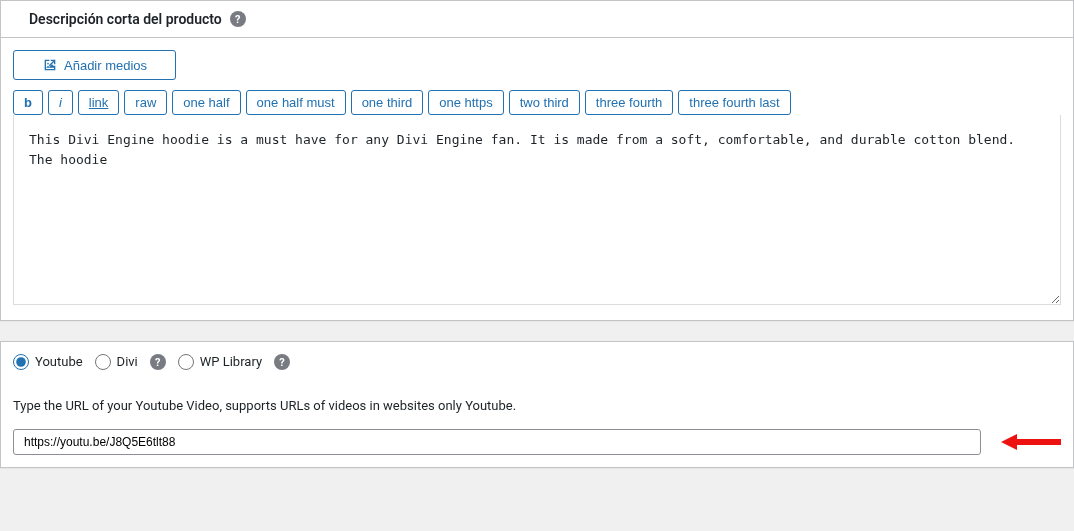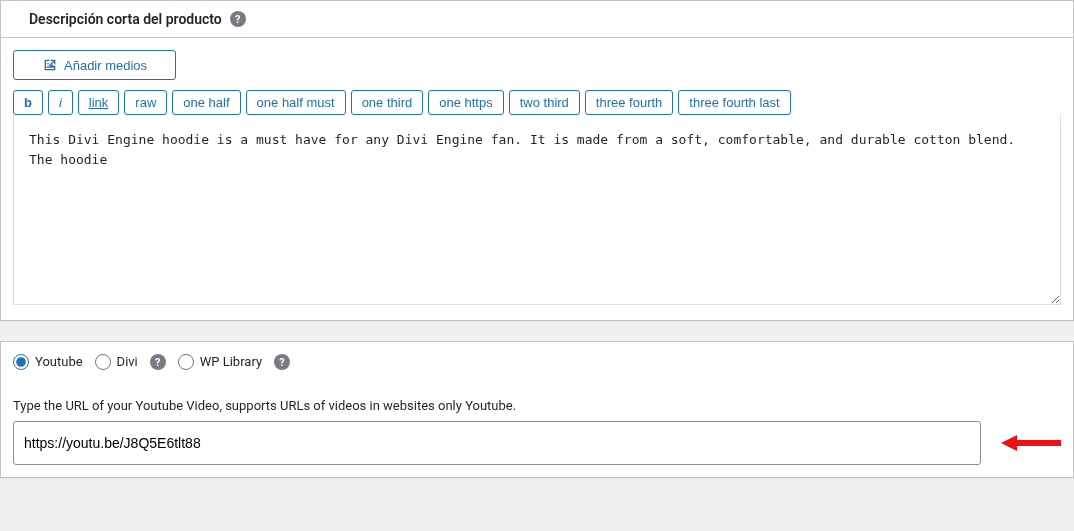--- a/index.html
+++ b/index.html
@@ -12,23 +12,23 @@
     .btn-media svg { width: 16px; height: 16px; fill: #2271b1; }
     .toolbar { margin-top: 10px; display: flex; gap: 5px; flex-wrap: nowrap; overflow: hidden; white-space: nowrap; }
     .tb { border: 1px solid #2271b1; color: #2271b1; background: #fff; padding: 4px 10px; font-size: 13px; border-radius: 3px; cursor: pointer; white-space: nowrap; flex-shrink: 0; }
     .tb.bold { font-weight: 700; }
     .tb.italic { font-style: italic; }
     .tb.underline { text-decoration: underline; }
     .editor { width: 100%; border: 1px solid #dcdcde; border-top: none; min-height: 190px; padding: 15px; font-family: Menlo, Consolas, monospace; font-size: 13px; resize: vertical; line-height: 1.5; color: #1d2327; outline: none; }
     .radio-row { display: flex; align-items: center; gap: 4px; margin-bottom: 28px; }
     .radio-item { display: inline-flex; align-items: flex-start; gap: 6px; margin-right: 8px; cursor: pointer; }
     .radio-item input[type="radio"] { width: 16px; height: 16px; accent-color: #2271b1; cursor: pointer; }
-    .helper-text { font-size: 13px; color: #1d2327; margin-bottom: 8px; }
+    .helper-text { font-size: 13px; color: #1d2327; margin-bottom: 16px; }
     .url-row { display: flex; align-items: center; gap: 20px; }
-    .url-input { flex: 1; border: 1px solid #8c8f94; padding: 13px 10px; font-size: 14px; border-radius: 3px; outline: none; }
+    .url-input { flex: 1; border: 1px solid #8c8f94; padding: 5px 10px; font-size: 12px; border-radius: 3px; outline: none; }
     .arrow-svg { width: 60px; height: 24px; flex-shrink: 0; }
   </style>
 </head>
 <body>
 
 <div class="metabox">
   <div class="metabox-header">
     <span>Descripción corta del producto</span>
     <span class="help-icon">?</span>
   </div>

